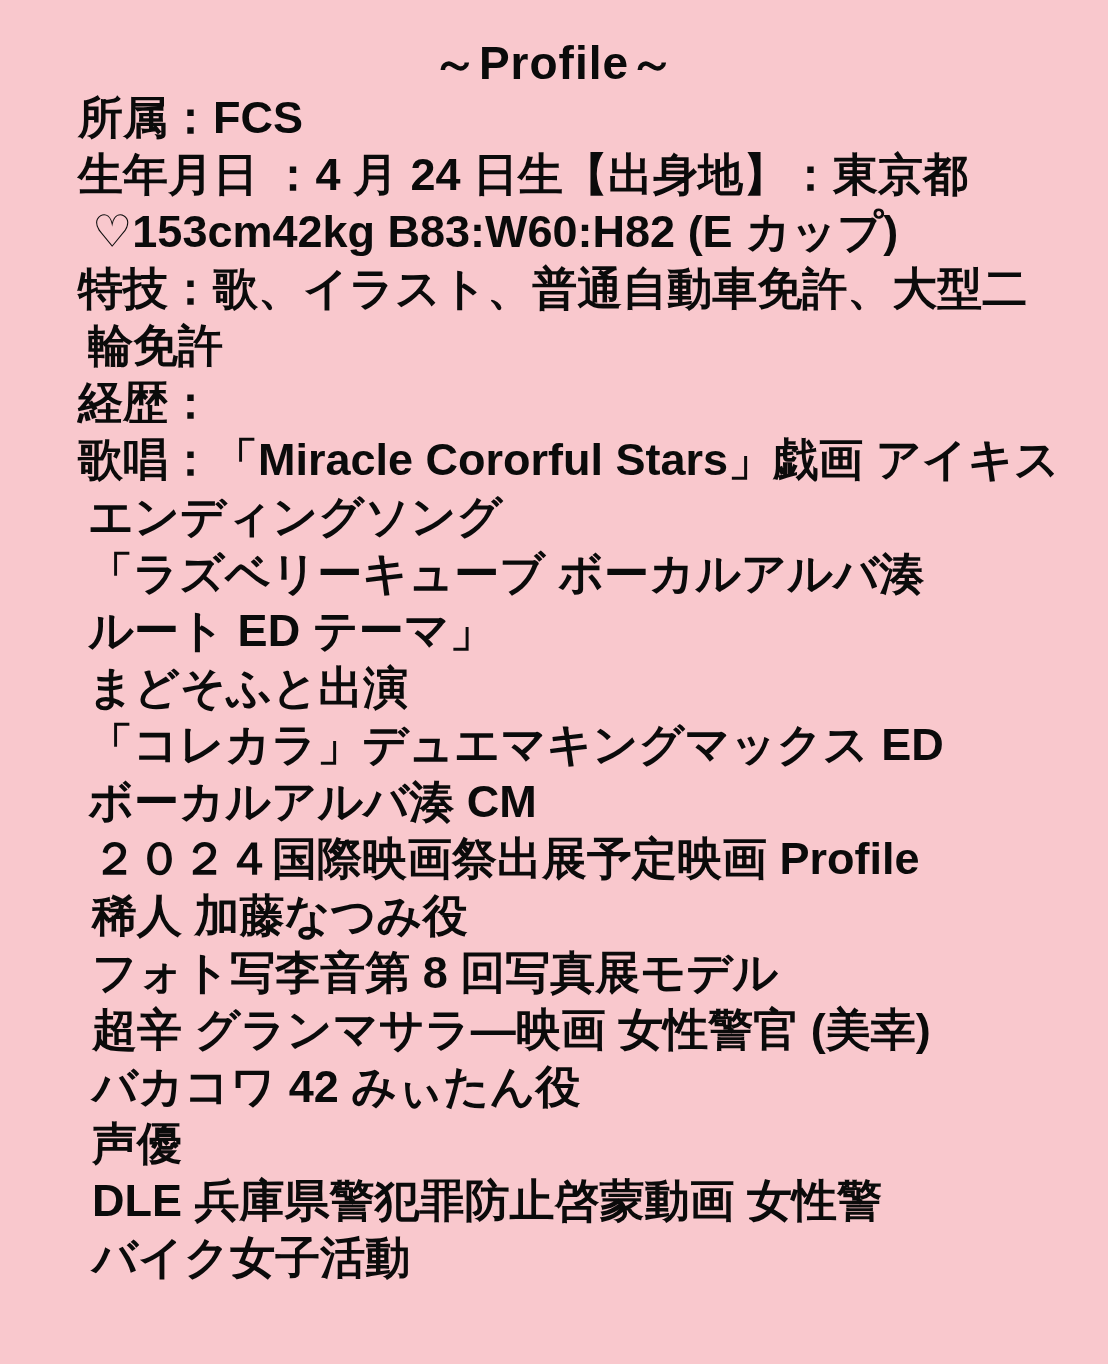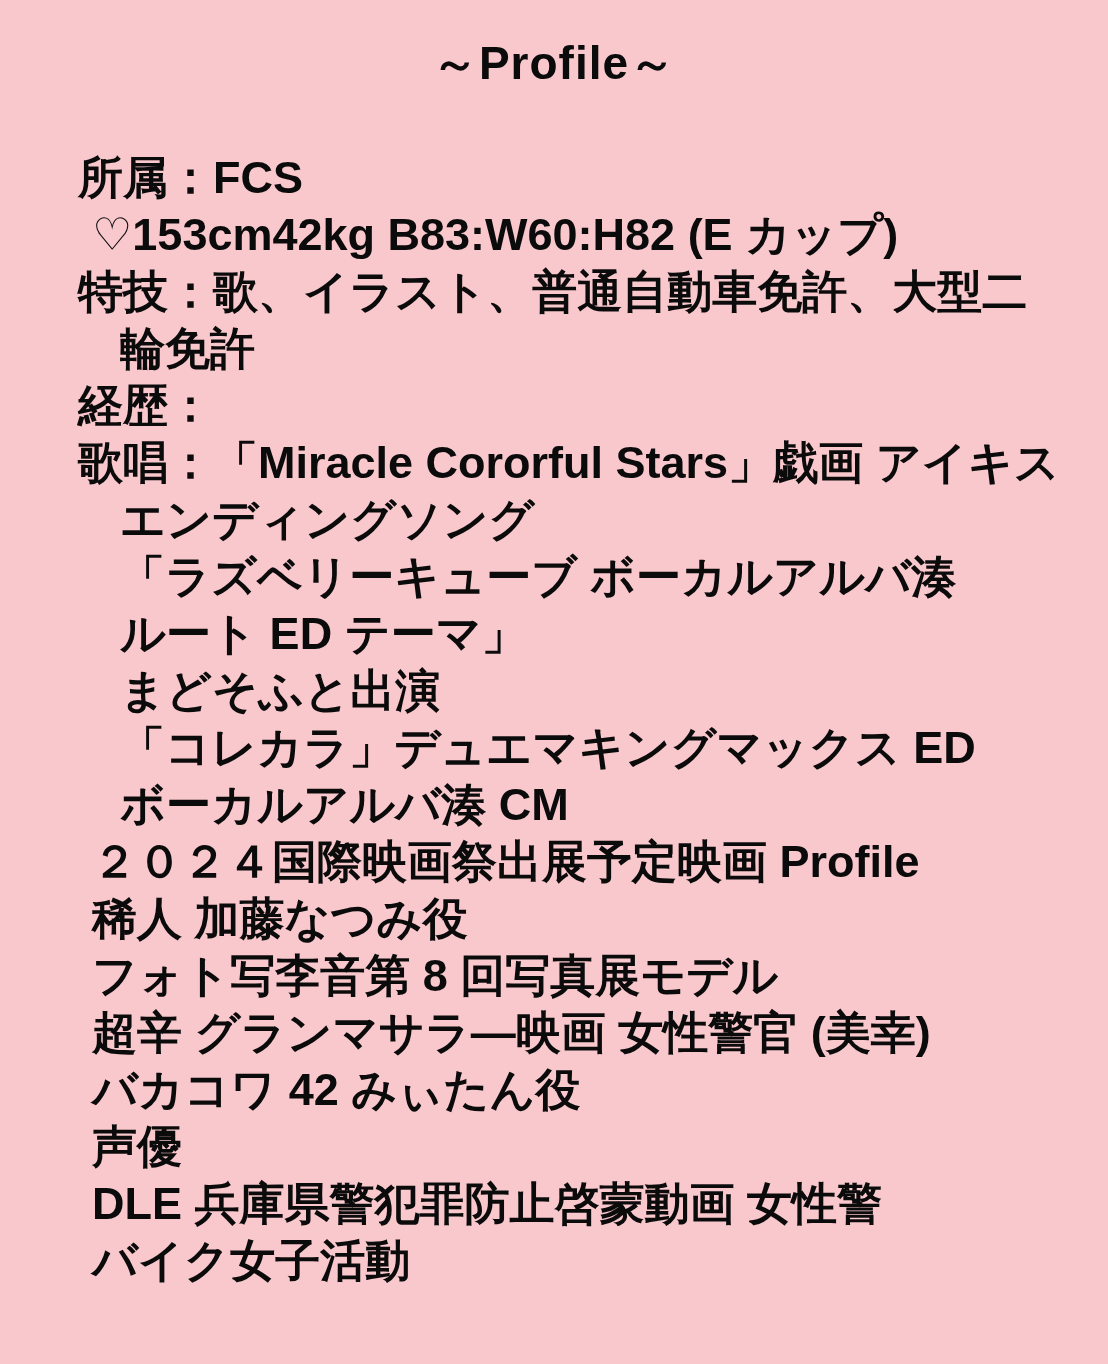--- a/index.html
+++ b/index.html
@@ -25,40 +25,40 @@
   .title {
     margin: 0;
     padding-top: 38px;
     text-align: center;
     font-size: 46px;
     line-height: 1.1;
     font-weight: 700;
     letter-spacing: 1px;
   }
   .lines {
-    margin-top: 60px;
   }
   .line {
     font-size: 45px;
     line-height: 57px;
     font-weight: 700;
     white-space: pre;
     letter-spacing: 0px;
   }
   .ind0 { padding-left: 78px;  }
   .ind1 { padding-left: 92px; }
-  .ind2 { padding-left: 120px; }
+  .ind2 { padding-left: 88px; }
 </style>
 </head>
 <body style="background: rgb(249, 200, 205); color: rgb(11, 11, 11);">
 
 <div class="page">
   <h1 class="title">～Profile～</h1>
   <div class="lines">
     <div class="line ind0">所属：FCS</div>
+    <div class="line ind0">生年月日 ：4 月 24 日生【出身地】：東京都</div>
     <div class="line ind1">♡153cm42kg B83:W60:H82 (E カップ)</div>
     <div class="line ind0">特技：歌、イラスト、普通自動車免許、大型二</div>
     <div class="line ind2">輪免許</div>
     <div class="line ind0">経歴：</div>
     <div class="line ind0">歌唱：「Miracle Cororful Stars」戯画 アイキス</div>
     <div class="line ind2">エンディングソング</div>
     <div class="line ind2">「ラズベリーキューブ ボーカルアルバ湊</div>
     <div class="line ind2">ルート ED テーマ」</div>
     <div class="line ind2">まどそふと出演</div>
     <div class="line ind2">「コレカラ」デュエマキングマックス ED</div>

